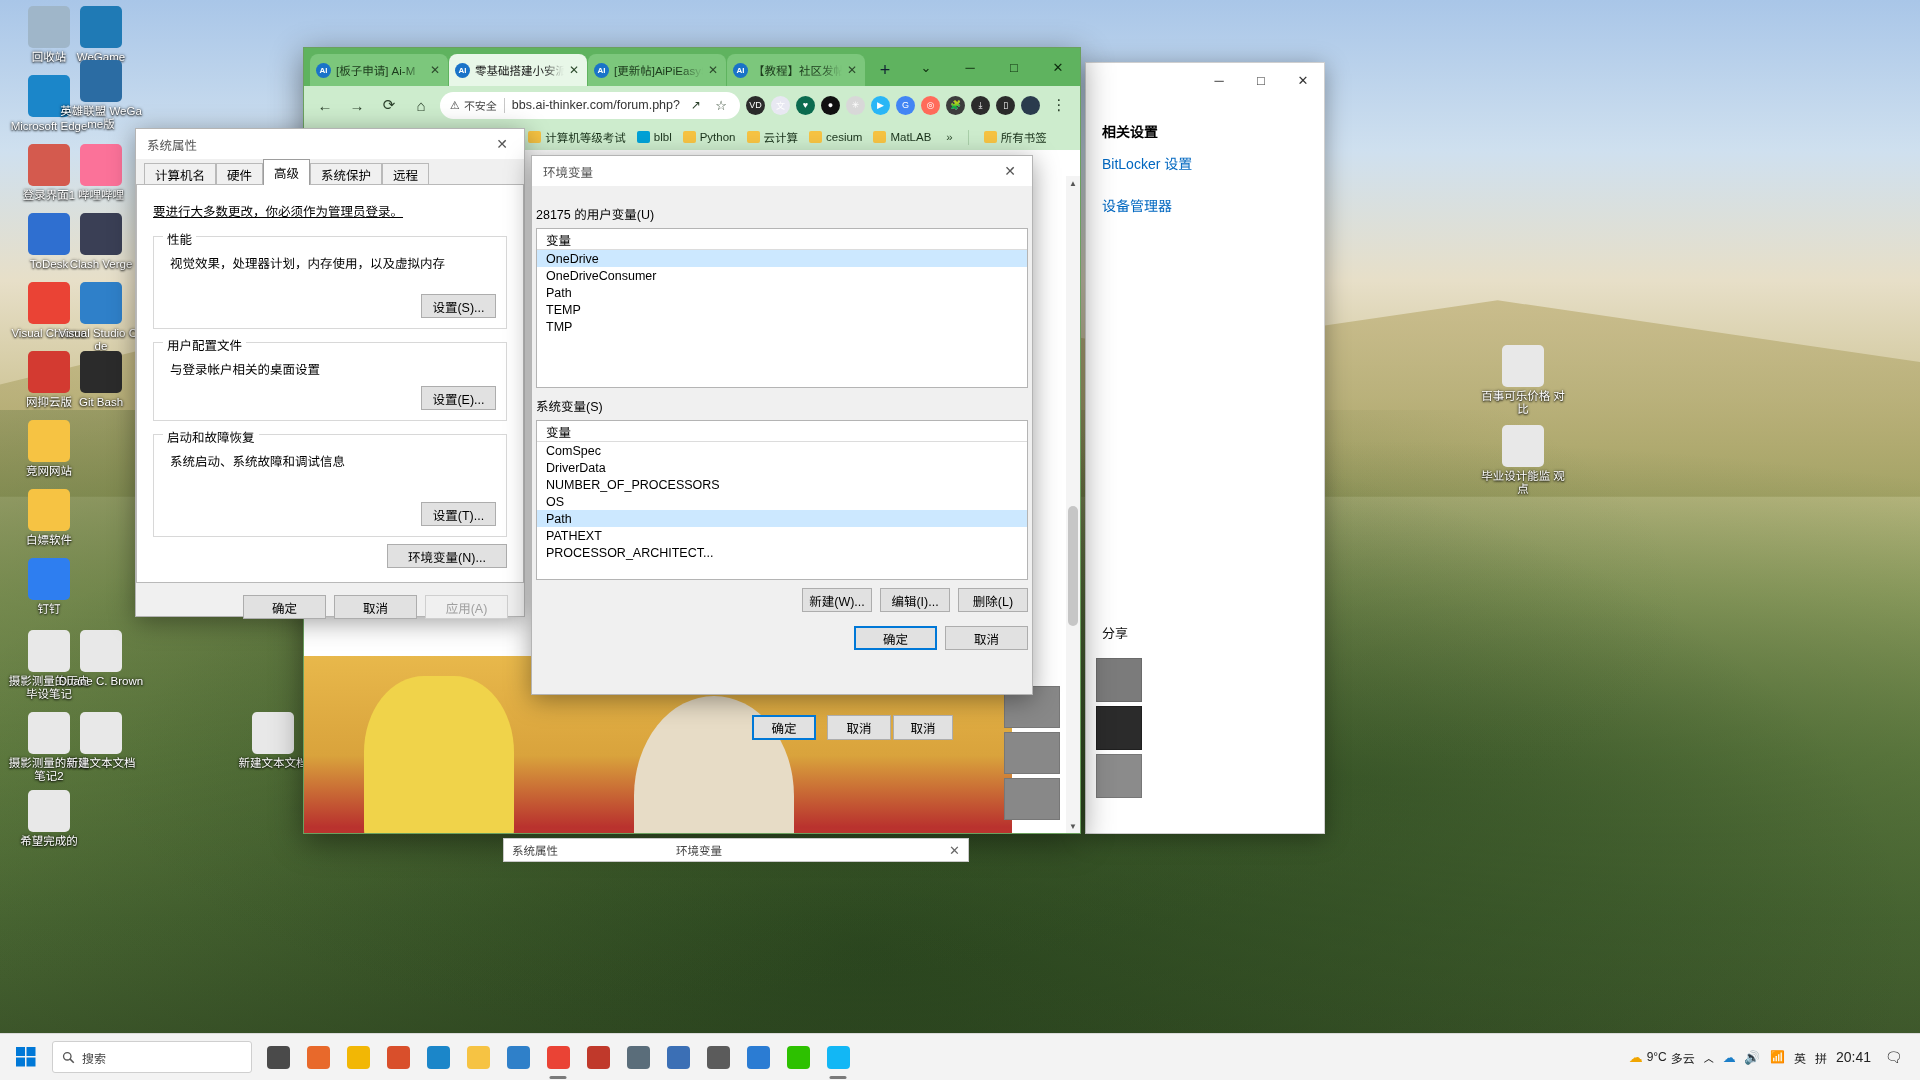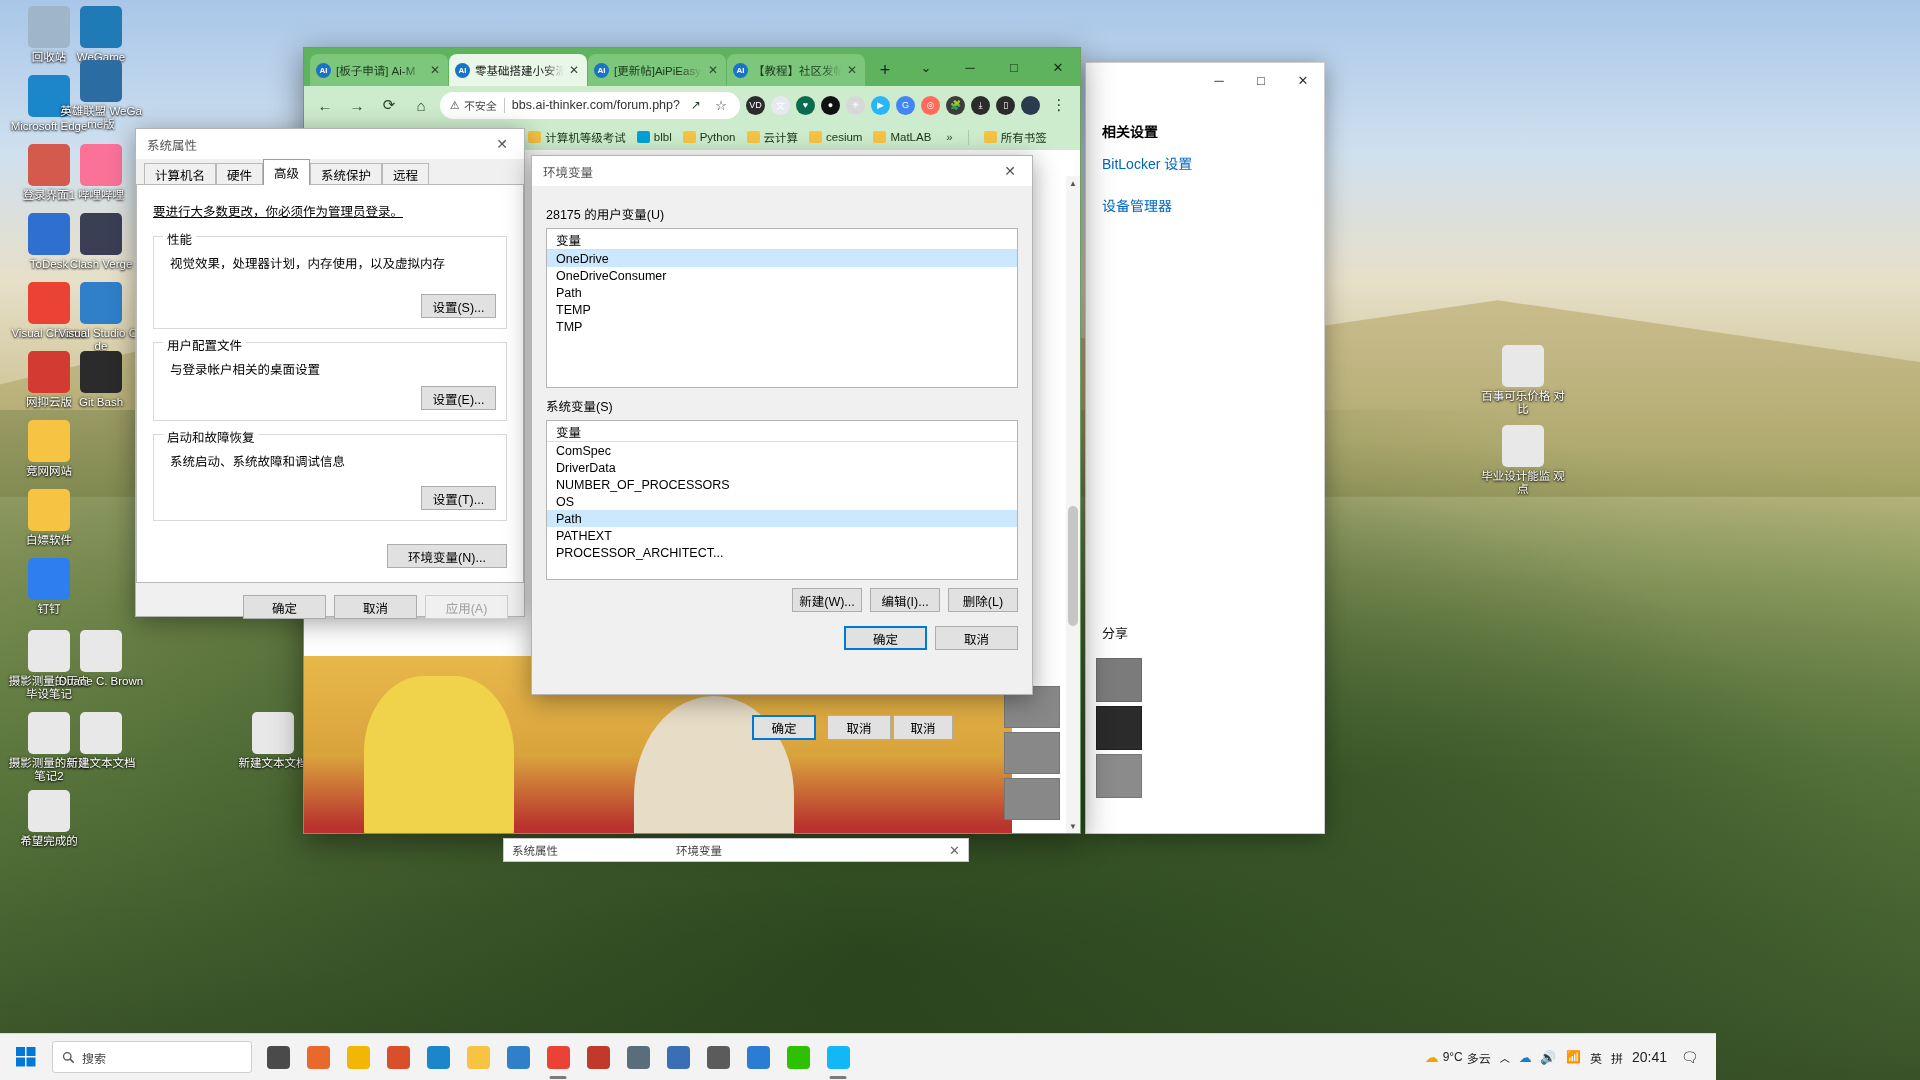--- a/index.html
+++ b/index.html
@@ -133,28 +133,28 @@
           border:1px solid #b9b9b9; border-bottom:none; font-size:12.5px; color:#000;}
   .sptab.active{ height:26px; background:#fff; border-color:#9d9d9d; position:relative; z-index:2;}
   #sp-panel{ border:1px solid #b9b9b9; background:#fff; margin-top:-1px; height:399px; position:relative; padding:14px 16px;}
   #sp-intro{ margin:2px 0 16px;text-decoration:underline; }
   .grp{ border:1px solid #d8d8d8; margin-bottom:13px; position:relative; padding:14px 12px 12px; }
   .grp > .glabel{ position:absolute; top:-8px; left:9px; background:#fff; padding:0 4px; font-size:12.5px;}
   .grp .gtext{ margin:2px 0 0 4px; }
   .grp .gbtn{ position:absolute; right:10px; bottom:10px;margin-left:28px; }
   #grp-perf{height:93px;}
   #grp-profile{height:79px;}
-  #grp-startup{height:87px;}
+  #grp-startup{height:103px;}
   #sp-envbtn{ position:absolute; right:16px; bottom:14px; min-width:120px;}
   #sp-footer{ display:flex; justify-content:flex-end; gap:8px; padding:12px 16px 0; }
   #sp-footer .btn{min-width:83px;}
 
   
   #envvars{ left:531px; top:155px; width:502px; height:540px; }
-  #ev-body{ padding:10px 14px 14px; }
+  #ev-body{ padding:10px 4px 14px; }
   .ev-section-title{ margin:8px 0 5px; font-size:12.5px;}
   .listbox{ border:1px solid #b4b4b4; background:#fff; height:160px; overflow:hidden; position:relative;}
   .listhdr{ height:21px; border-bottom:1px solid #dcdcdc; display:flex; align-items:center; padding-left:9px; background:#fff; font-size:12.5px;}
   .lrow{ height:17px; display:flex; align-items:center; padding-left:9px; font-size:12.5px; }
   .lrow.sel{ background:#cce8ff; }
   .ev-btns{ display:flex; justify-content:flex-end; gap:8px; margin-top:8px;}
   .ev-btns .btn{min-width:70px;}
   #ev-footer{ display:flex; justify-content:flex-end; gap:8px; margin-top:14px;}
   #ev-footer .btn{min-width:83px;}
 
@@ -186,21 +186,21 @@
   
   #bottombar{
     position:absolute; left:503px; top:838px; width:466px; height:24px;
     background:#fff; border:1px solid #c9c9c9; display:flex; align-items:center;
     font-size:11.5px; color:#444; padding:0 8px; gap:118px;
   }
   #bottombar .bx{margin-left:auto;color:#666;font-size:13px;}
 
   
   #taskbar{
-    position:absolute; left:0; bottom:0; width:1716px; height:47px;
+    position:absolute; left:0; bottom:0; width:1920px; height:47px;
     background:#f3f3f3; display:flex; align-items:center; border-top:1px solid #dadada;
   }
   #start{width:52px;height:47px;display:flex;align-items:center;justify-content:center;}
   #search-box{
     width:200px;height:32px;background:#fff;border:1px solid #cfcfcf;border-radius:3px;
     display:flex;align-items:center;padding:0 9px;gap:7px;font-size:12px;color:#444;margin-right:6px;
   }
   .tbicon{width:40px;height:47px;display:flex;align-items:center;justify-content:center;position:relative;}
   .tbicon .sq{width:23px;height:23px;border-radius:4px;}
   .tbicon.run:after{content:"";position:absolute;bottom:2px;left:50%;transform:translateX(-50%);width:17px;height:3px;background:#7a7a7a;border-radius:2px;}

